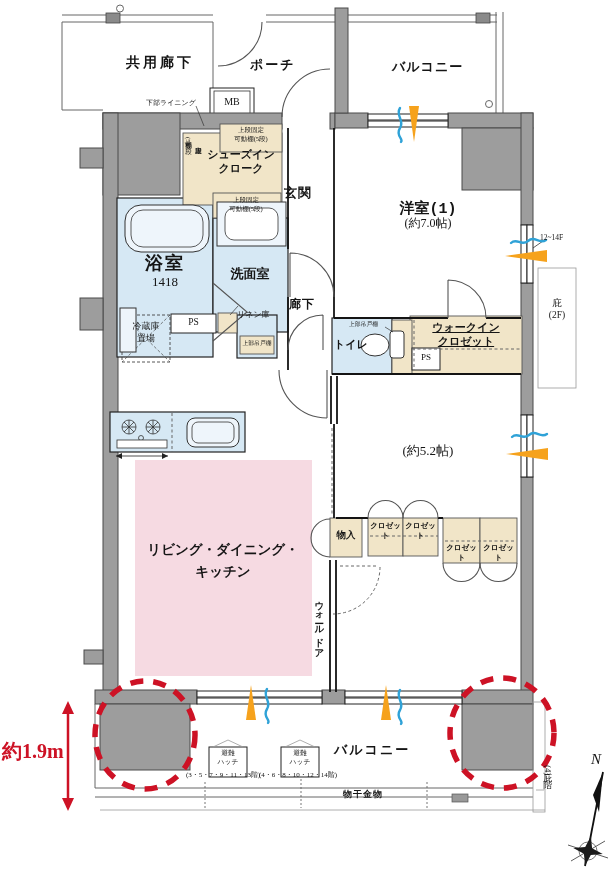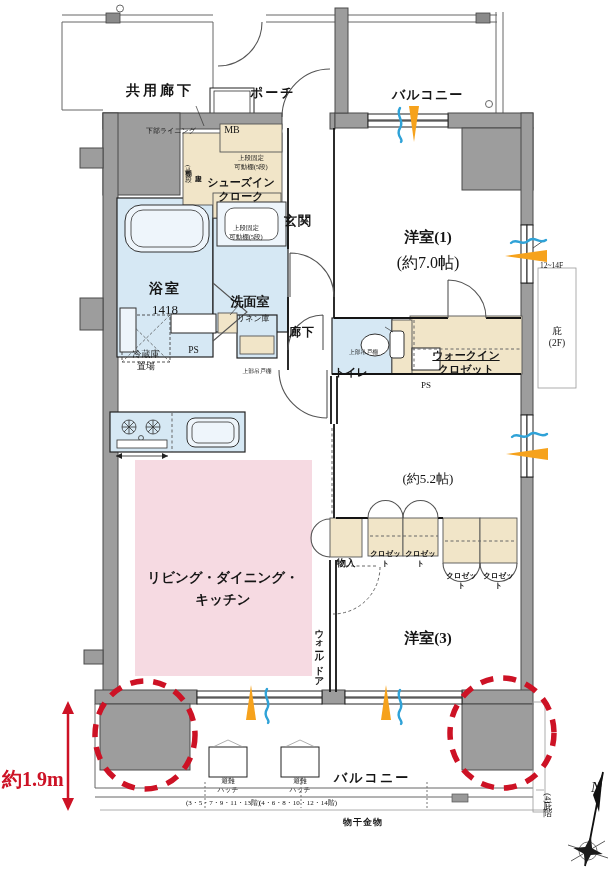--- a/index.html
+++ b/index.html
@@ -1,19 +1,19 @@
 <!DOCTYPE html>
 <html style="--wall: #9d9d9d; --wet: #d6e8f4; --storage: #f1e5c8; --pink: #f6dae2; --red: #cd1225; --orange: #f6a21c; --blue: #2fa2d7;"><head>
 <meta charset="utf-8">
 <style>
   html,body{margin:0;padding:0;background:#fff;}
   #plan{position:relative;width:610px;height:877px;background:#ffffff;overflow:hidden;
         font-family:"Liberation Serif","DejaVu Serif",serif;}
   #plan svg{position:absolute;left:0;top:0;}
-  .lbl{position:absolute;color:#151515;white-space:pre-line;line-height:1.3;z-index:5;margin-top:28px;}
+  .lbl{position:absolute;color:#151515;white-space:pre-line;line-height:1.3;z-index:5;}
   .ctr{text-align:center;}
   .vert{writing-mode:vertical-rl;}
   .red{color:var(--red);font-weight:bold;}
   .b{font-weight:bold;}
   .wall{fill:var(--wall);stroke:#4a4a4a;stroke-width:1;}
   .wet{fill:var(--wet);stroke:#222;stroke-width:1.2;}
   .stor{fill:var(--storage);stroke:#555;stroke-width:0.9;}
   .pink{fill:var(--pink);stroke:none;}
   .whitebox{fill:#fff;stroke:#222;stroke-width:1;}
   .thin{stroke:#666;stroke-width:1;fill:none;}
@@ -235,30 +235,30 @@
 <div class="lbl ctr b" style="left:198px;top:147px;width:86px;font-size:11px;">シューズイン
 クローク</div>
 <div class="lbl ctr" style="left:221px;top:126px;width:60px;font-size:6.5px;">上段固定</div>
 <div class="lbl ctr" style="left:221px;top:135px;width:60px;font-size:6.5px;">可動棚(5段)</div>
 <div class="lbl ctr" style="left:214px;top:196px;width:64px;font-size:6.5px;">上段固定</div>
 <div class="lbl ctr" style="left:214px;top:205px;width:64px;font-size:6.5px;">可動棚(5段)</div>
 <div class="lbl vert" style="left:184px;top:137px;height:64px;font-size:6.5px;">可動棚(5段)</div>
 <div class="lbl vert" style="left:194px;top:142px;height:56px;font-size:6.5px;">上段固定</div>
 <div class="lbl b" style="left:284px;top:185px;font-size:13px;letter-spacing:1px;">玄関</div>
 
-<div class="lbl ctr b" style="left:358px;top:200px;width:140px;font-size:15px;">洋室(1)</div>
-<div class="lbl ctr" style="left:358px;top:225px;width:140px;font-size:16px;">(約7.0帖)</div>
+<div class="lbl ctr b" style="left:358px;top:200px;width:140px;font-size:15px;font-family:Liberation Mono, monospace;">洋室(1)</div>
+<div class="lbl ctr" style="left:358px;top:216px;width:140px;font-size:12px;">(約7.0帖)</div>
 <div class="lbl" style="left:540px;top:233px;font-size:7.5px;">12~14F</div>
 <div class="lbl ctr" style="left:538px;top:297px;width:38px;font-size:9.5px;">庇
 (2F)</div>
 
-<div class="lbl ctr b" style="left:130px;top:252px;width:70px;font-size:14px;letter-spacing:2px;">浴室</div>
+<div class="lbl ctr b" style="left:130px;top:252px;width:70px;font-size:18px;letter-spacing:2px;">浴室</div>
 <div class="lbl ctr" style="left:130px;top:274px;width:70px;font-size:13px;">1418</div>
 <div class="lbl ctr b" style="left:214px;top:266px;width:72px;font-size:13px;">洗面室</div>
-<div class="lbl" style="left:237px;top:286px;font-size:8px;">リネン庫</div>
+<div class="lbl" style="left:237px;top:310px;font-size:8px;">リネン庫</div>
 <div class="lbl ctr" style="left:171px;top:316px;width:45px;font-size:9.5px;">PS</div>
 <div class="lbl ctr" style="left:122px;top:321px;width:48px;font-size:9px;">冷蔵庫
 置場</div>
 <div class="lbl ctr" style="left:240px;top:340px;width:34px;font-size:5.8px;">上部吊戸棚</div>
 <div class="lbl b" style="left:289px;top:297px;font-size:12px;letter-spacing:1px;">廊下</div>
 <div class="lbl b" style="left:334px;top:337px;font-size:11px;">トイレ</div>
 <div class="lbl" style="left:349px;top:321px;font-size:5.8px;">上部吊戸棚</div>
 <div class="lbl ctr" style="left:412px;top:352px;width:28px;font-size:9px;">PS</div>
 <div class="lbl ctr b" style="left:415px;top:320px;width:102px;font-size:11px;text-decoration:underline;">ウォークイン
 クロゼット</div>
@@ -268,21 +268,20 @@
 <div class="lbl ctr b" style="left:330px;top:529px;width:32px;font-size:9.5px;">物入</div>
 <div class="lbl ctr b" style="left:368px;top:521px;width:35px;font-size:7.5px;">クロゼット</div>
 <div class="lbl ctr b" style="left:403px;top:521px;width:35px;font-size:7.5px;">クロゼット</div>
 <div class="lbl ctr b" style="left:443px;top:543px;width:37px;font-size:7.5px;">クロゼット</div>
 <div class="lbl ctr b" style="left:480px;top:543px;width:37px;font-size:7.5px;">クロゼット</div>
 
 <div class="lbl ctr b" style="left:133px;top:563px;width:180px;font-size:13.5px;">キッチン</div>
 <div class="lbl ctr b" style="left:133px;top:541px;width:180px;font-size:13.5px;">リビング・ダイニング・</div>
 
 <div class="lbl vert b" style="left:313px;top:594px;height:90px;font-size:9.5px;letter-spacing:1px;">ウォールドア</div>
-<div class="lbl ctr b" style="left:355px;top:601px;width:146px;font-size:15px;">洋室(3)</div>
 
 <div class="lbl ctr" style="left:209px;top:749px;width:38px;font-size:6.8px;">避難
 ハッチ</div>
 <div class="lbl" style="left:186px;top:771px;font-size:7px;">(3・5・7・9・11・13階)</div>
 <div class="lbl ctr" style="left:281px;top:749px;width:38px;font-size:6.8px;">避難
 ハッチ</div>
 <div class="lbl" style="left:259px;top:771px;font-size:7px;">(4・6・8・10・12・14階)</div>
 <div class="lbl b" style="left:334px;top:742px;font-size:13px;letter-spacing:2px;">バルコニー</div>
 <div class="lbl b" style="left:343px;top:789px;font-size:9px;letter-spacing:1px;">物干金物</div>
 <div class="lbl red" style="left:2px;top:738px;font-size:20px;">約1.9m</div>

